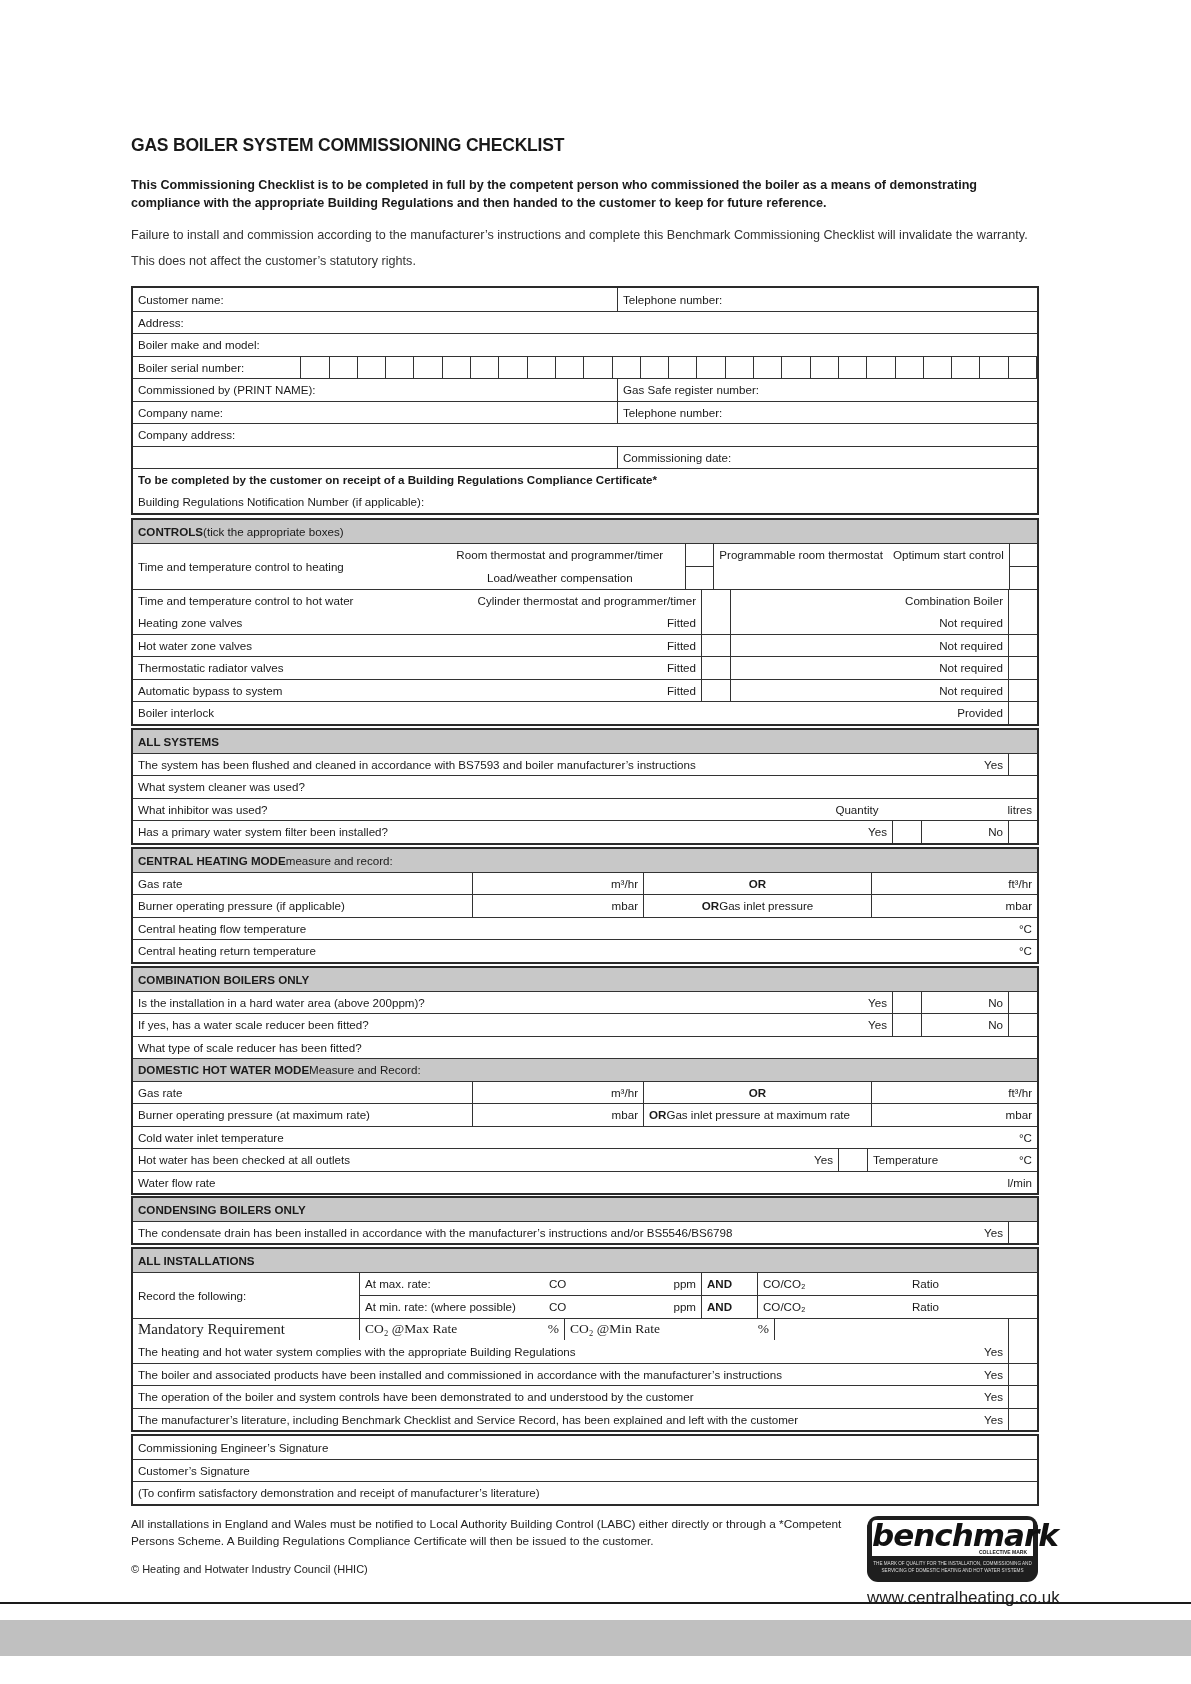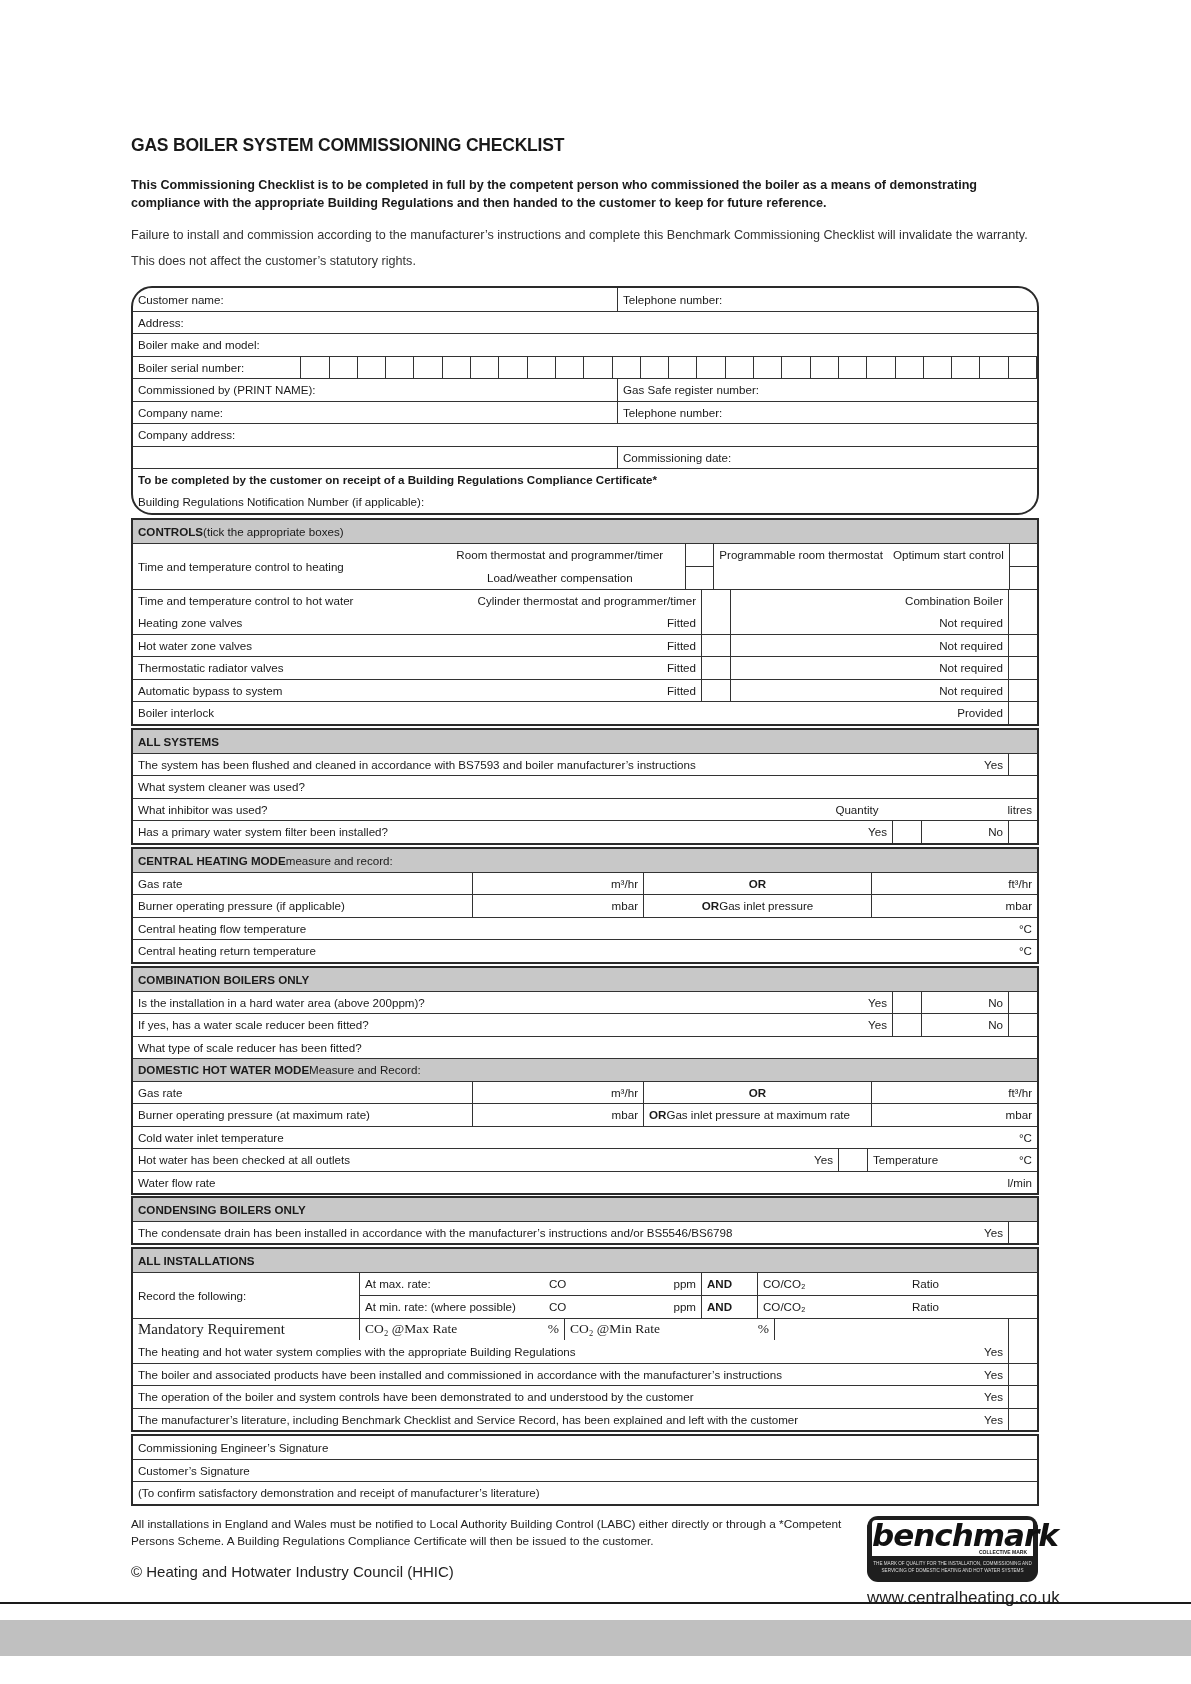--- a/index.html
+++ b/index.html
@@ -18,38 +18,38 @@
   .bl { border-left:1px solid #333;text-align:right; }
   .box { width:28px; flex:none; border-left:1px solid #333; }
   .grow { flex:1; }
   .hdr { background:#c8c8c8; font-size:11.6px; }
   .b { font-weight:bold; }
   .serif { font-family:"Liberation Serif", serif; font-size:13.5px; }
   .serif-l { font-family:"Liberation Serif", serif; font-size:15px; }
   .serial-box { width:28.3px; flex:none; border-left:1px solid #333; box-sizing:border-box; }
 
   .foot-note { position:absolute; left:131px; top:1516px; width:720px; font-size:11.8px; line-height:17px; color:#222; }
-  .foot-copy { position:absolute; left:131px; top:1563px; font-size:15px; color:#222; }
+  .foot-copy { position:absolute; left:131px; top:1563px; font-size:11px; color:#222; }
   .logo { position:absolute; left:867px; top:1516px; width:171px; height:66px; background:#1e1e1e; border-radius:11px; color:#fff; }
   .logo-inner { position:absolute; left:5px; top:4px; width:161px; height:36px; background:#fff; border-radius:4px 4px 0 0; color:#111; }
   .logo-word { position:absolute; left:0; width:100%; top:-3px; text-align:center; font-family:"DejaVu Sans", sans-serif; font-weight:bold; font-style:italic; font-size:31px; letter-spacing:-1px; }
   .logo-mark { position:absolute; right:6px; bottom:1px; font-size:5px; font-weight:bold; }
   .logo-tag { position:absolute; left:6px; top:44px; width:159px; font-size:4.6px; line-height:7px; text-align:center; color:#ddd; }
   .site { position:absolute; left:867px; top:1588px; width:171px; text-align:center; font-size:17px; color:#222; }
   .rule { position:absolute; left:0; top:1602px; width:1191px; height:2px; background:#1a1a1a; }
   .band { position:absolute; left:0; top:1620px; width:1191px; height:36px; background:#c0c0c0; }
 </style>
 </head>
 <body>
 
 <div class="title">GAS BOILER SYSTEM COMMISSIONING CHECKLIST</div>
 <div class="intro-bold">This Commissioning Checklist is to be completed in full by the competent person who commissioned the boiler as a means of demonstrating compliance with the appropriate Building Regulations and then handed to the customer to keep for future reference.</div>
 <div class="intro">Failure to install and commission according to the manufacturer’s instructions and complete this Benchmark Commissioning Checklist will invalidate the warranty. This does not affect the customer’s statutory rights.</div>
 
-<div class="block" style="top:286px;border-radius:21px;">
+<div class="block" style="top:286px;">
   <div class="row">
     <div class="cell" style="width:484px">
         <span>Customer name:</span>
       </div>
     <div class="cell bl grow">
         <span>Telephone number:</span>
       </div>
   </div>
   <div class="row">
     <div class="cell grow">

